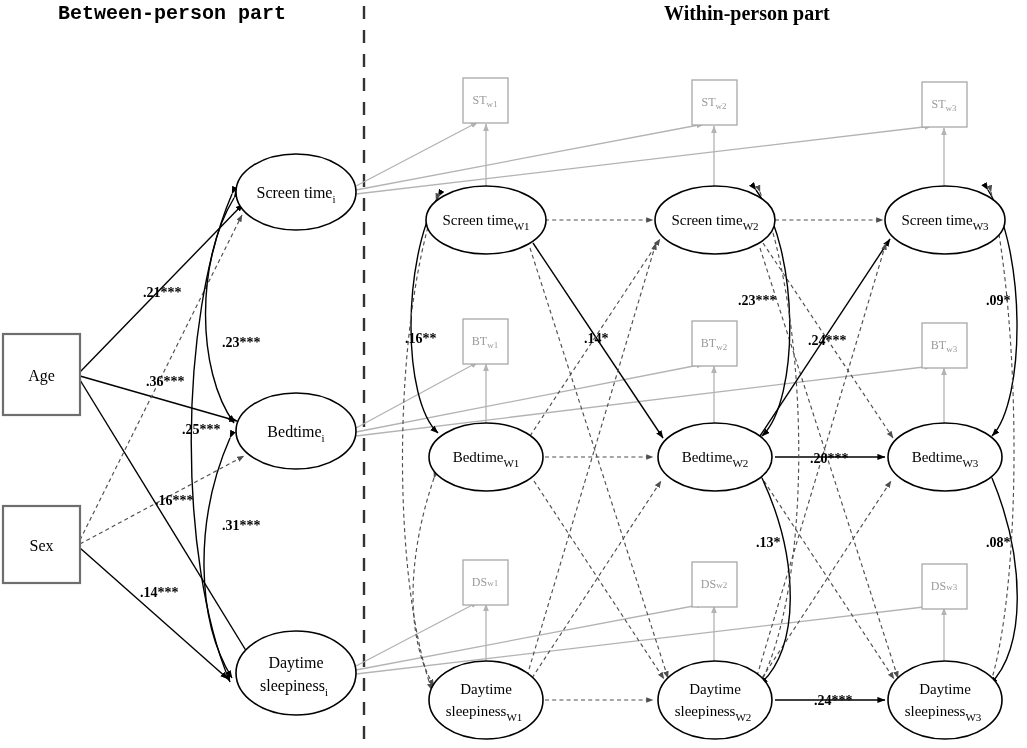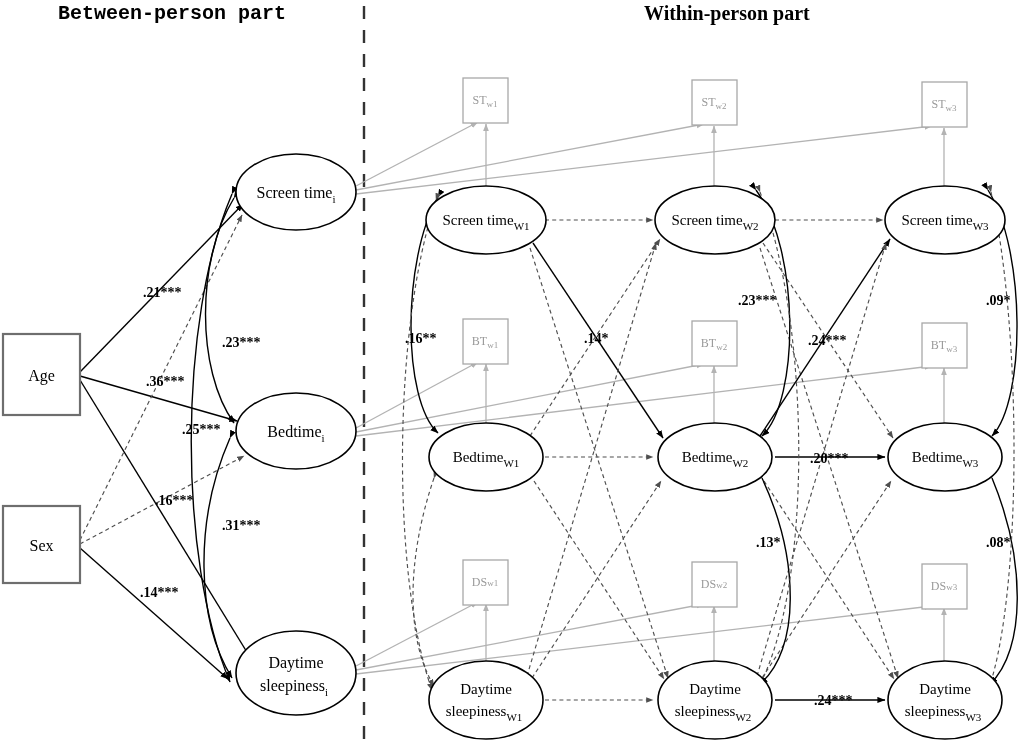--- a/index.html
+++ b/index.html
@@ -41,21 +41,21 @@
   .p-dash{fill:none;stroke:#4f4f4f;stroke-width:1.15;stroke-dasharray:4 3.2;}
   .p-grey{fill:none;stroke:#b3b3b3;stroke-width:1.3;}
   .divider{stroke:#333;stroke-width:2.4;stroke-dasharray:13 11;fill:none;}
 </style>
 </head>
 <body>
 
 <div id="stage">
 
   <div class="hdr" style="left:58px;top:2px;font-family:Liberation Mono, monospace;">Between-person part</div>
-  <div class="hdr" style="left:644px;top:2px;">Within-person part</div>
+  <div class="hdr" style="left:664px;top:2px;">Within-person part</div>
 
   <svg id="diagram" viewBox="0 0 1027 748">
     <defs>
       <marker id="ah-blk" markerWidth="9" markerHeight="9" refX="7.6" refY="3.1" orient="auto" markerUnits="userSpaceOnUse">
         <path d="M0,0 L8,3.1 L0,6.2 z" fill="#000"></path>
       </marker>
       <marker id="ah-dash" markerWidth="8" markerHeight="8" refX="6.8" refY="2.8" orient="auto" markerUnits="userSpaceOnUse">
         <path d="M0,0 L7.2,2.8 L0,5.6 z" fill="#4f4f4f"></path>
       </marker>
       <marker id="ah-grey" markerWidth="9" markerHeight="9" refX="7.4" refY="3" orient="auto" markerUnits="userSpaceOnUse">

